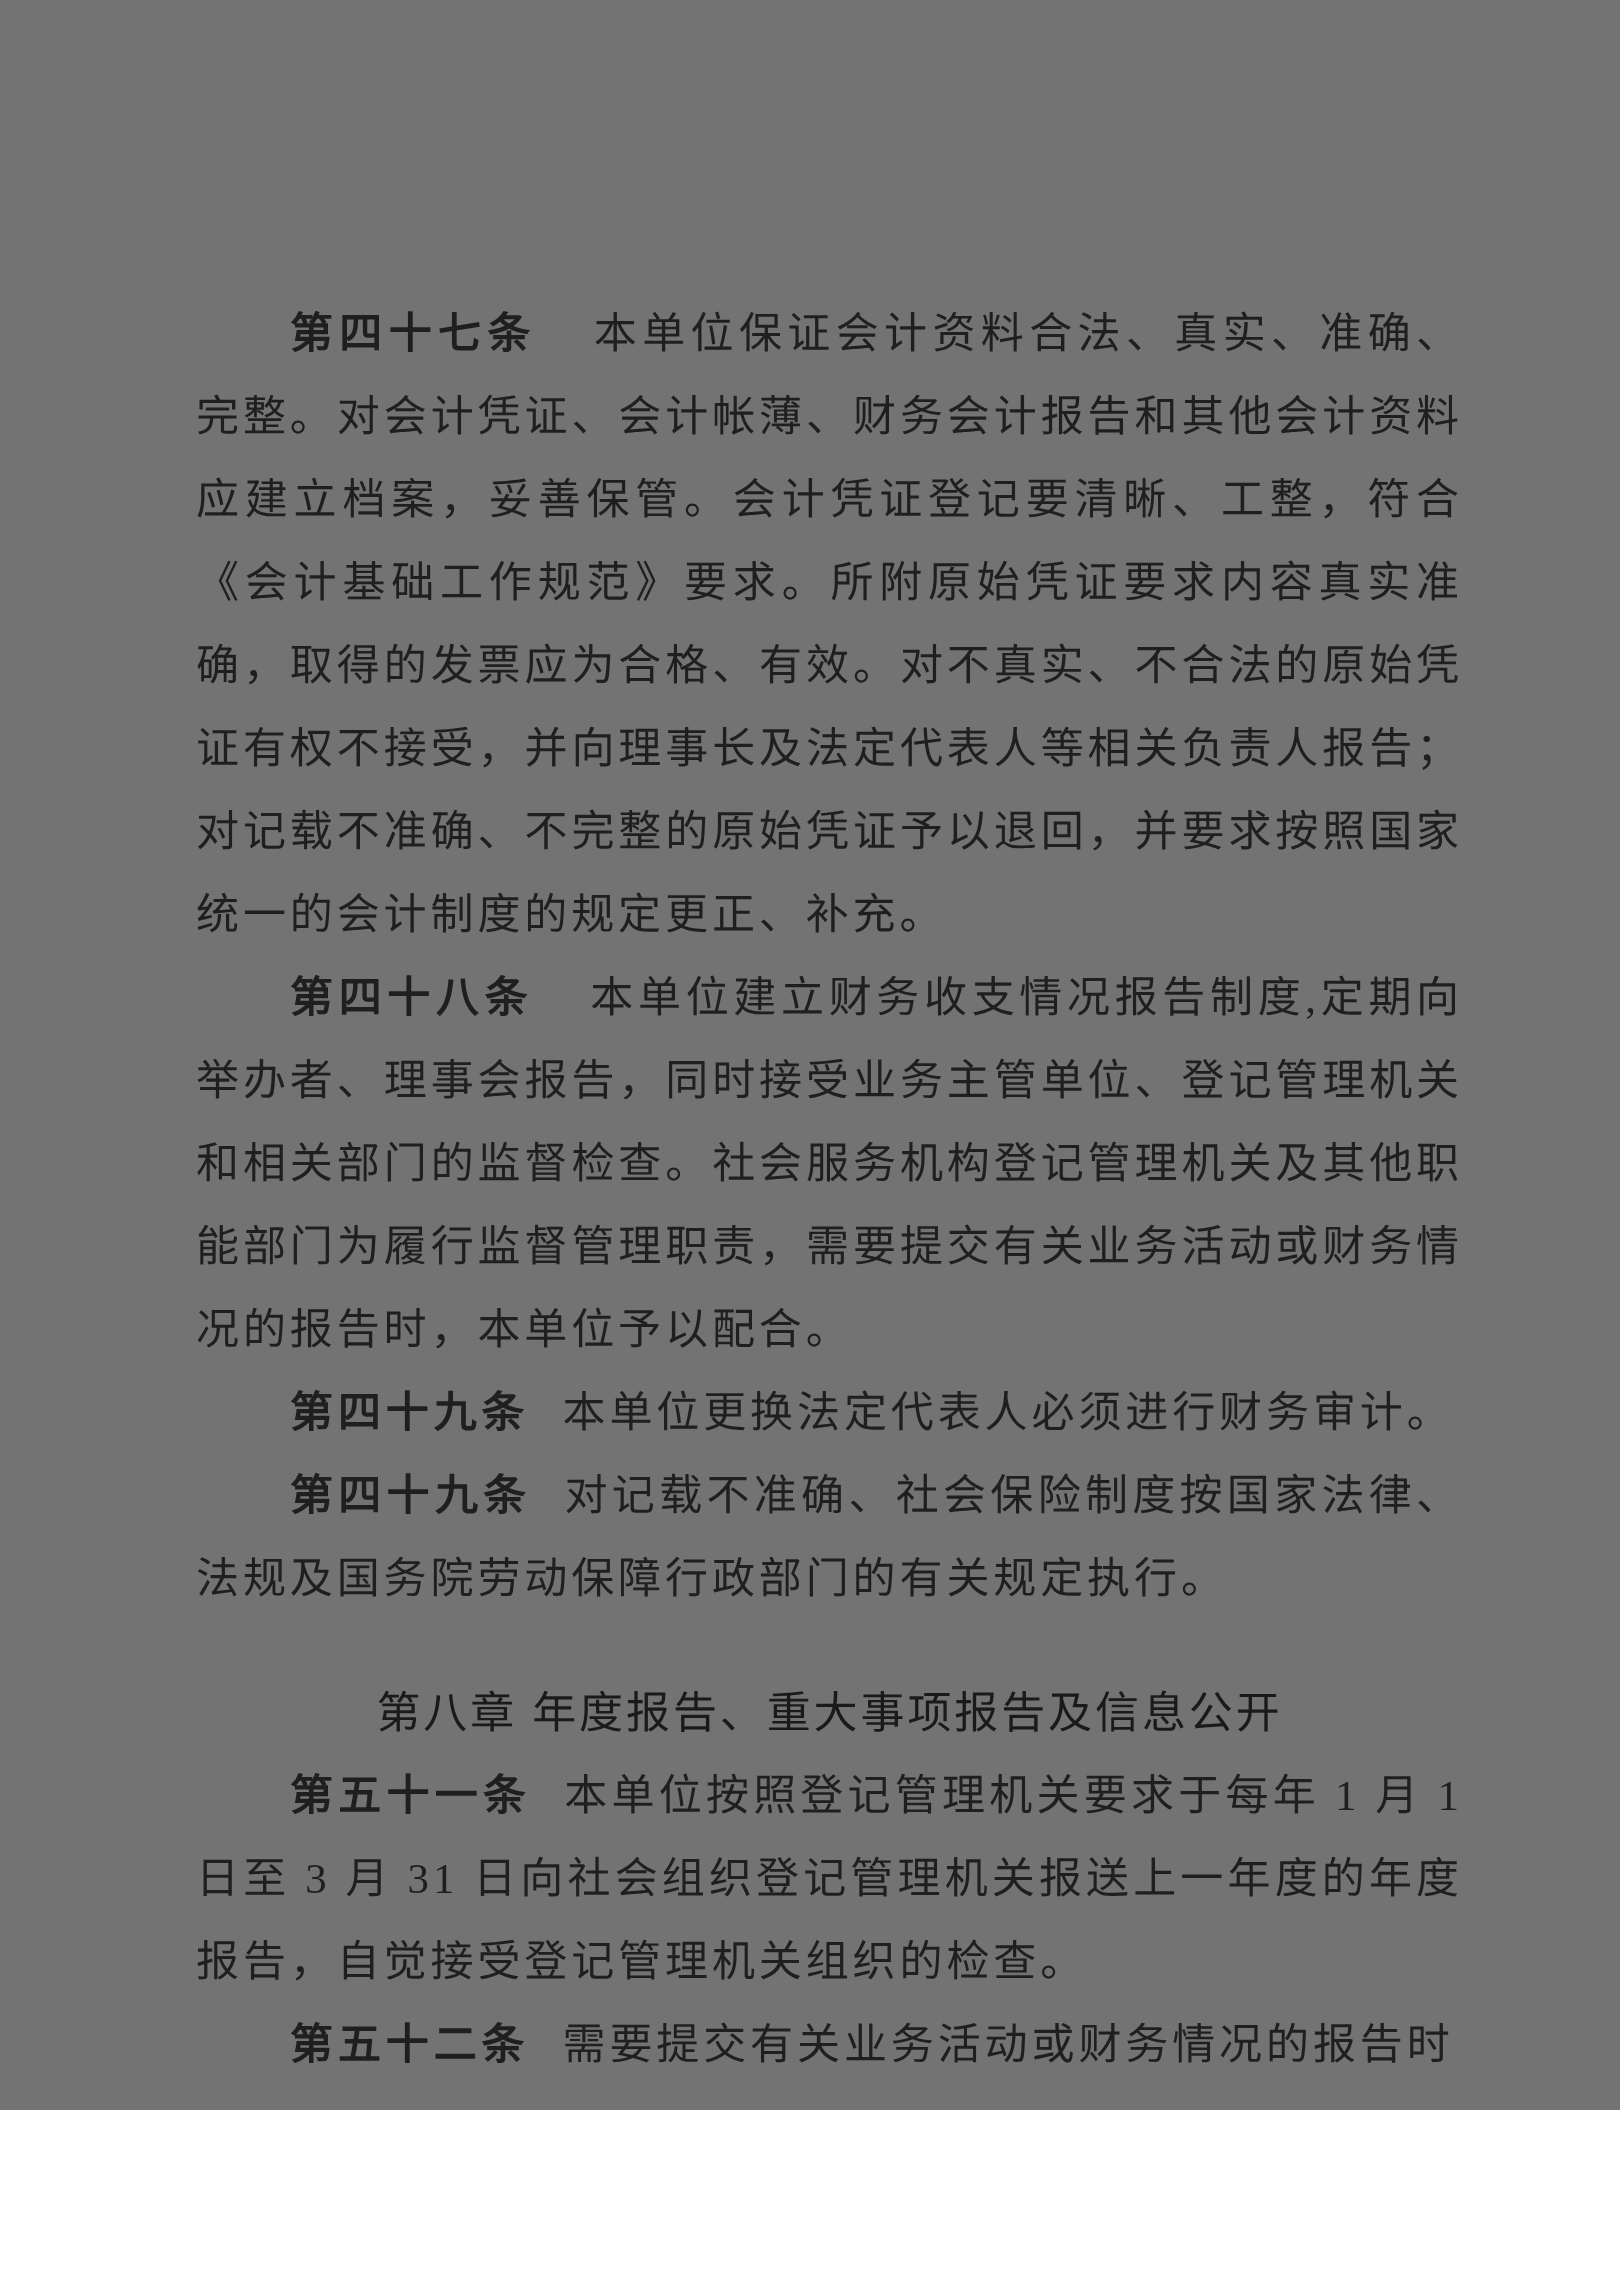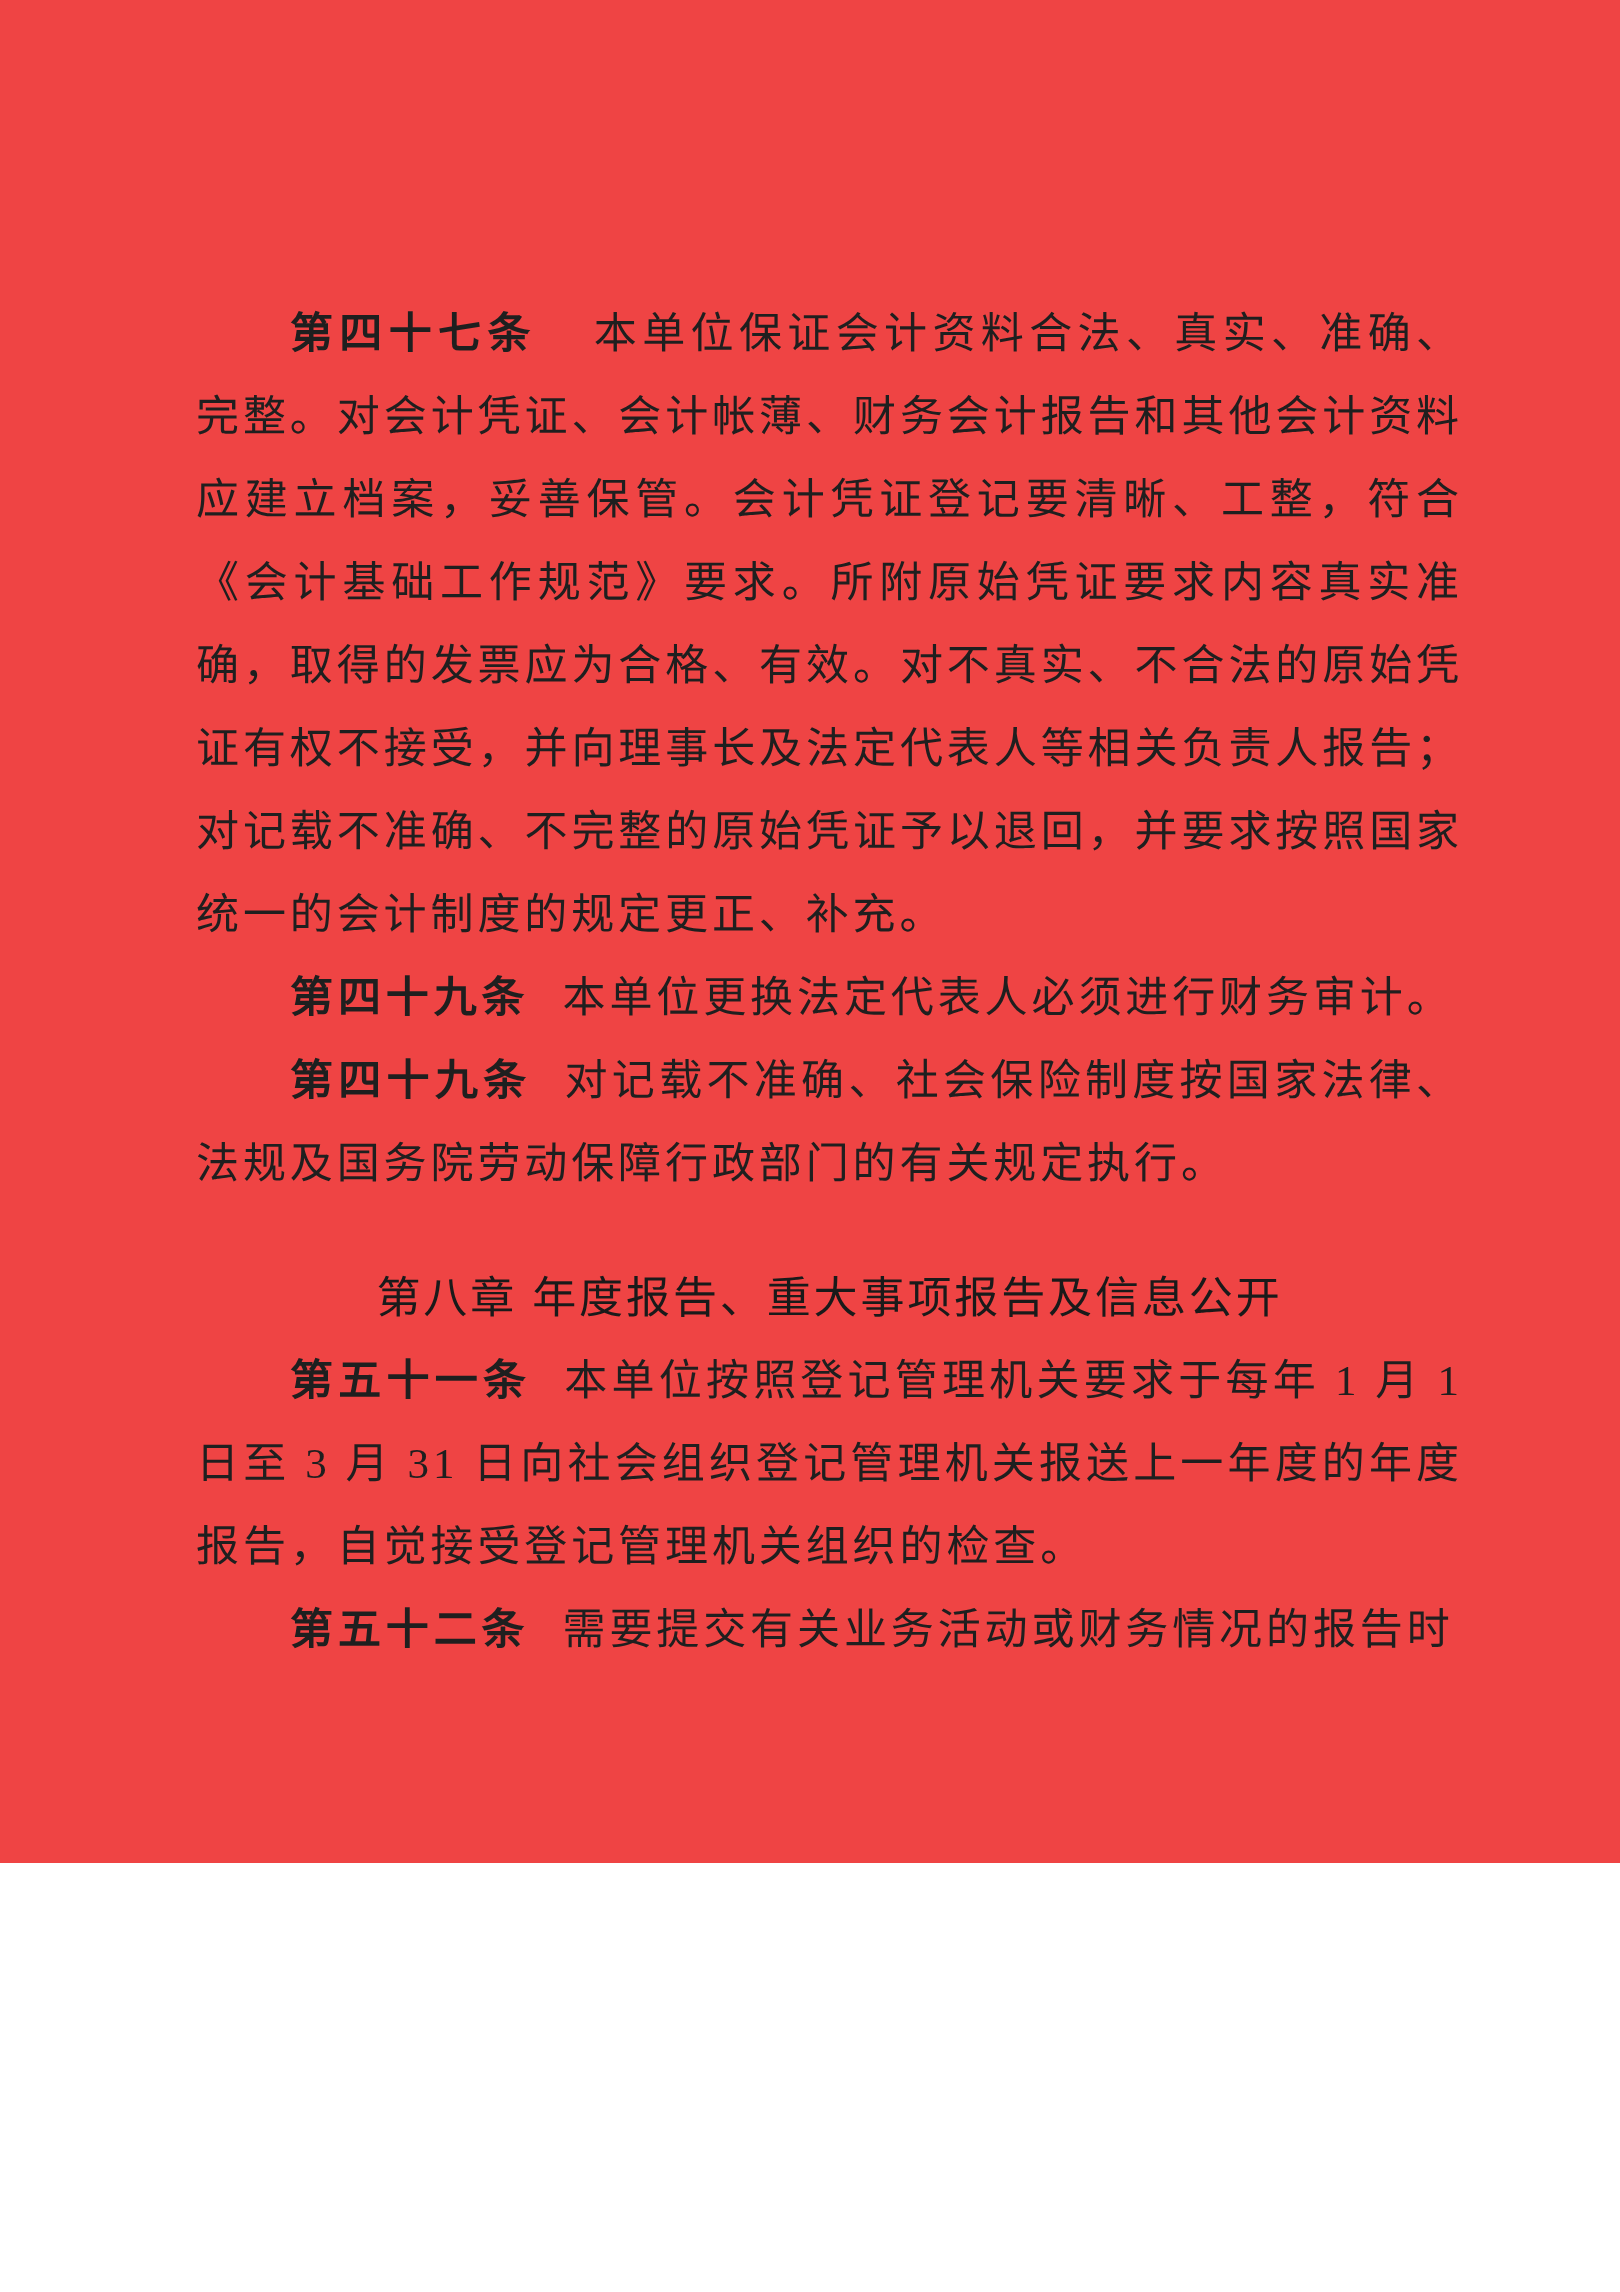--- a/index.html
+++ b/index.html
@@ -4,22 +4,22 @@
 <style>
   html, body {
     margin: 0;
     padding: 0;
     background: #ffffff;
   }
   .page {
     position: relative;
     box-sizing: border-box;
     width: 1620px;
-    height: 1863px;
-    background: #ef4444;
+    height: 2110px;
+    background: #737373;
     color: #1f1f1f;
     padding: 292px 157px 0 196px;
     font-family: "Liberation Serif", "DejaVu Serif", serif;
     font-size: 43px;
     line-height: 83px;
     overflow: hidden;
   }
   p.article {
     margin: 0;
     text-align: justify;
@@ -45,20 +45,21 @@
     color: #1a1a1a;
   }
 </style>
 </head>
 <body>
 
 <main class="page">
 
   <p class="article"><span class="article-label gap-wide">第四十七条</span><span>本单位保证会计资料合法、真实、准确、完整。对会计凭证、会计帐薄、财务会计报告和其他会计资料应建立档案，妥善保管。会计凭证登记要清晰、工整，符合《会计基础工作规范》要求。所附原始凭证要求内容真实准确，取得的发票应为合格、有效。对不真实、不合法的原始凭证有权不接受，并向理事长及法定代表人等相关负责人报告；对记载不准确、不完整的原始凭证予以退回，并要求按照国家统一的会计制度的规定更正、补充。</span></p>
 
+  <p class="article"><span class="article-label gap-wide">第四十八条</span><span>本单位建立财务收支情况报告制度,定期向举办者、理事会报告，同时接受业务主管单位、登记管理机关和相关部门的监督检查。社会服务机构登记管理机关及其他职能部门为履行监督管理职责，需要提交有关业务活动或财务情况的报告时，本单位予以配合。</span></p>
 
   <p class="article"><span class="article-label gap-narrow">第四十九条</span><span>本单位更换法定代表人必须进行财务审计。</span></p>
 
   <p class="article"><span class="article-label gap-narrow">第四十九条</span><span>对记载不准确、社会保险制度按国家法律、法规及国务院劳动保障行政部门的有关规定执行。</span></p>
 
   <h2 class="chapter-heading">第八章 年度报告、重大事项报告及信息公开</h2>
 
   <p class="article"><span class="article-label gap-narrow">第五十一条</span><span>本单位按照登记管理机关要求于每年 1 月 1 日至 3 月 31 日向社会组织登记管理机关报送上一年度的年度报告，自觉接受登记管理机关组织的检查。</span></p>
 
   <p class="article"><span class="article-label gap-narrow">第五十二条</span><span>需要提交有关业务活动或财务情况的报告时</span></p>

